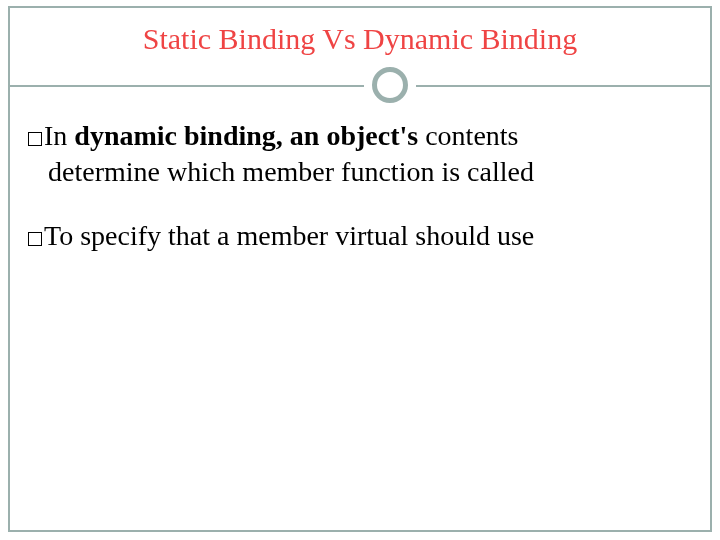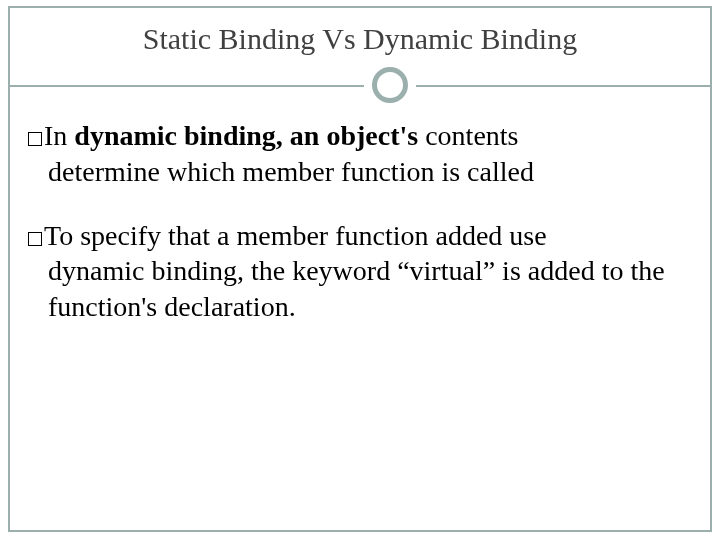--- a/index.html
+++ b/index.html
@@ -27,21 +27,21 @@
     border: 2px solid #9bb0ad;
     box-sizing: border-box;
   }
   .title {
     position: absolute;
     top: 22px;
     left: 0;
     right: 0;
     text-align: center;
     font-size: 30px;
-    color: #404040;
+    color: #ef4444;
     font-family: Georgia, serif;
   }
   .rule-line {
     position: absolute;
     top: 85px;
     left: 10px;
     right: 10px;
     height: 0;
     border-top: 2px solid #9bb0ad;
   }
@@ -110,18 +110,17 @@
   <div class="ring"></div>
 
   <div class="body">
 
     <div class="bullet">
       <span class="square"></span><span>In </span><span class="bold">dynamic binding, an object's</span><span> contents</span>
       <span class="cont">determine which member function is called</span>
     </div>
 
     <div class="bullet">
-      <span class="square"></span><span>To specify that a member function added use</span>
-      <span class="cont">dynamic binding, the keyword “virtual” is added to the function's declaration.</span>
+      <span class="square"></span><span>To specify that a member virtual should use</span>
     </div>
 
   </div>
 </div>
 
 </body></html>

